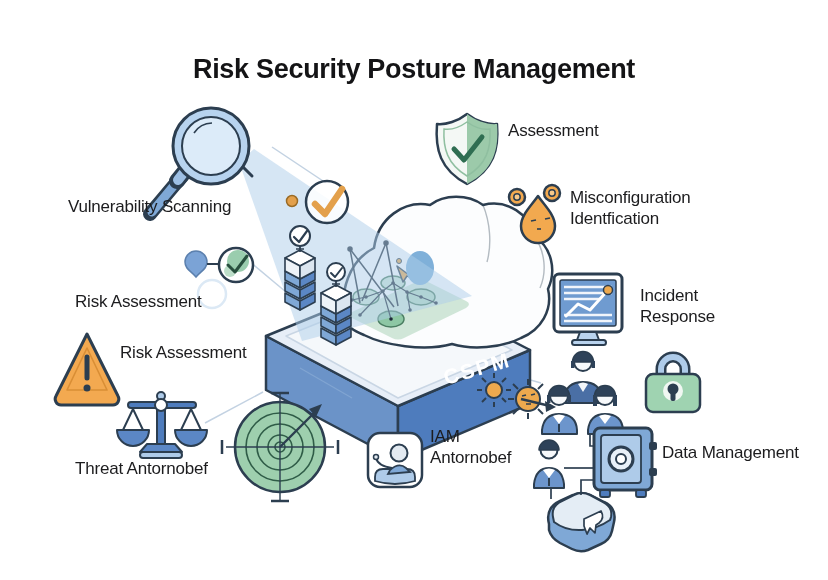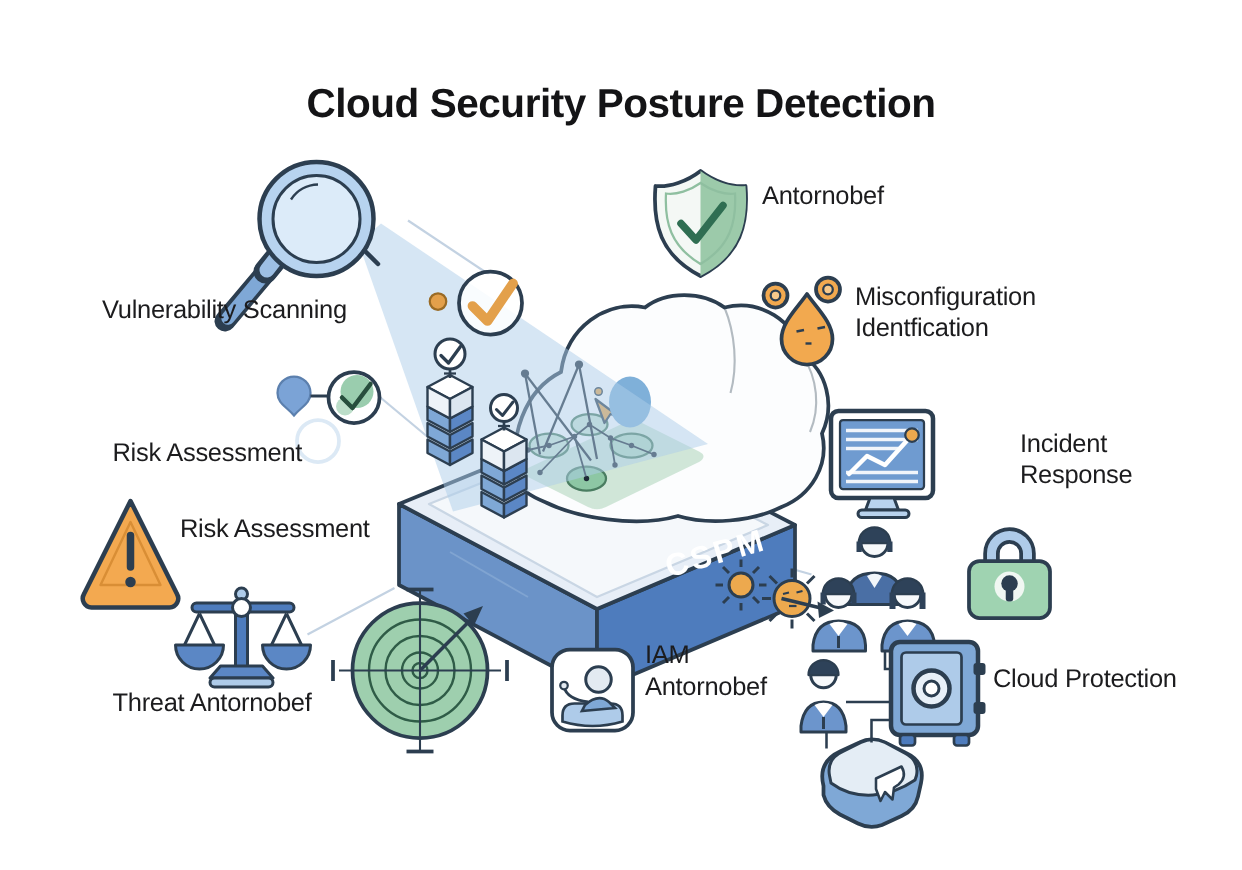--- a/index.html
+++ b/index.html
@@ -17,21 +17,21 @@
     position:absolute;font-size:17px;color:#1c1c1e;line-height:1.22;
     letter-spacing:-0.2px;
   }
   .lbl-vuln{left:68px;top:197px;}
   .lbl-comp{left:508px;top:121px;}
   .lbl-misc{left:570px;top:188px;width:150px;}
   .lbl-risk1{left:75px;top:292px;}
   .lbl-risk2{left:120px;top:343px;}
   .lbl-threat{left:75px;top:459px;}
   .lbl-iam{left:430px;top:427px;width:110px;}
-  .lbl-incident{left:640px;top:286px;width:100px;margin-left:40px;}
+  .lbl-incident{left:640px;top:286px;width:100px;}
   .lbl-dataprot{left:662px;top:443px;}
 </style>
 </head>
 <body>
 
 <div id="canvas">
 
 <svg id="art" width="828" height="580" viewBox="0 0 828 580">
 
   <g stroke="#c3d2e2" stroke-width="1.5">
@@ -322,25 +322,25 @@
 
   <g stroke="#2c3e50" stroke-width="1.7" fill="none">
     <path d="M590,434 V446 H594"></path>
     <path d="M564,468 H594"></path>
     <path d="M551,488 V499"></path>
     <path d="M594,480 H581 V495"></path>
   </g>
 
 </svg>
 
-  <h1 class="title">Cloud Security Posture Detection</h1>
+  <h1 class="title">Risk Security Posture Management</h1>
 
   <div class="label lbl-vuln">Vulnerability Scanning</div>
-  <div class="label lbl-comp">Antornobef</div>
+  <div class="label lbl-comp">Assessment</div>
   <div class="label lbl-misc">Misconfiguration Identfication</div>
   <div class="label lbl-risk1">Risk Assessment</div>
   <div class="label lbl-risk2">Risk Assessment</div>
   <div class="label lbl-threat">Threat Antornobef</div>
   <div class="label lbl-iam">IAM Antornobef</div>
   <div class="label lbl-incident">Incident Response</div>
-  <div class="label lbl-dataprot">Cloud Protection</div>
+  <div class="label lbl-dataprot">Data Management</div>
 
 </div>
 
 </body></html>

